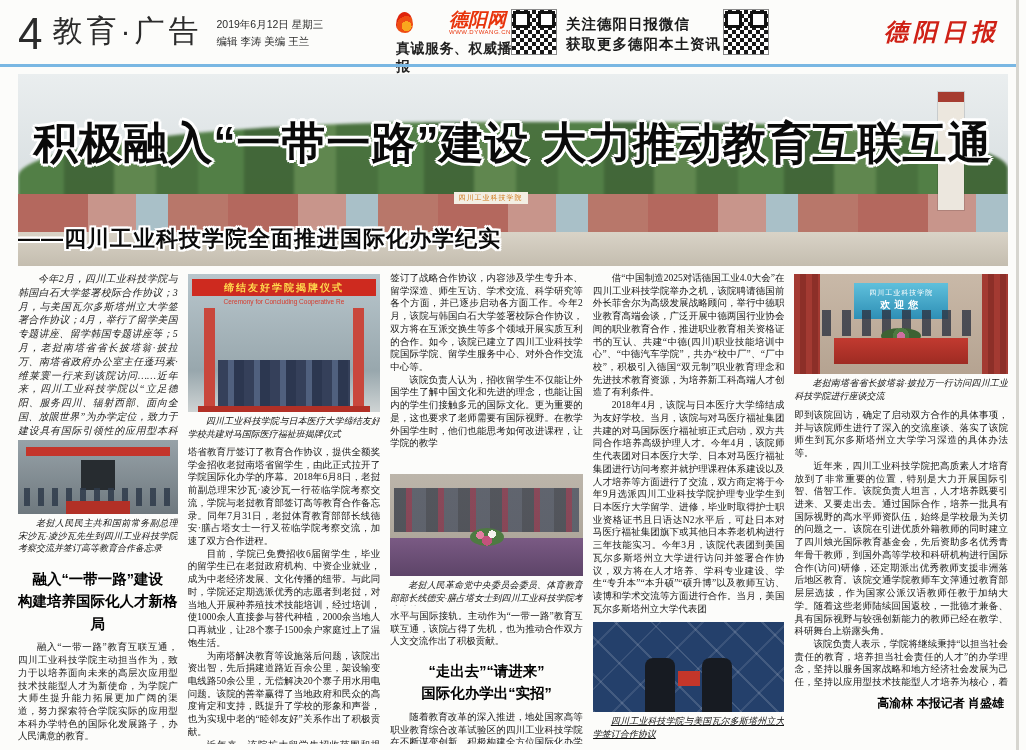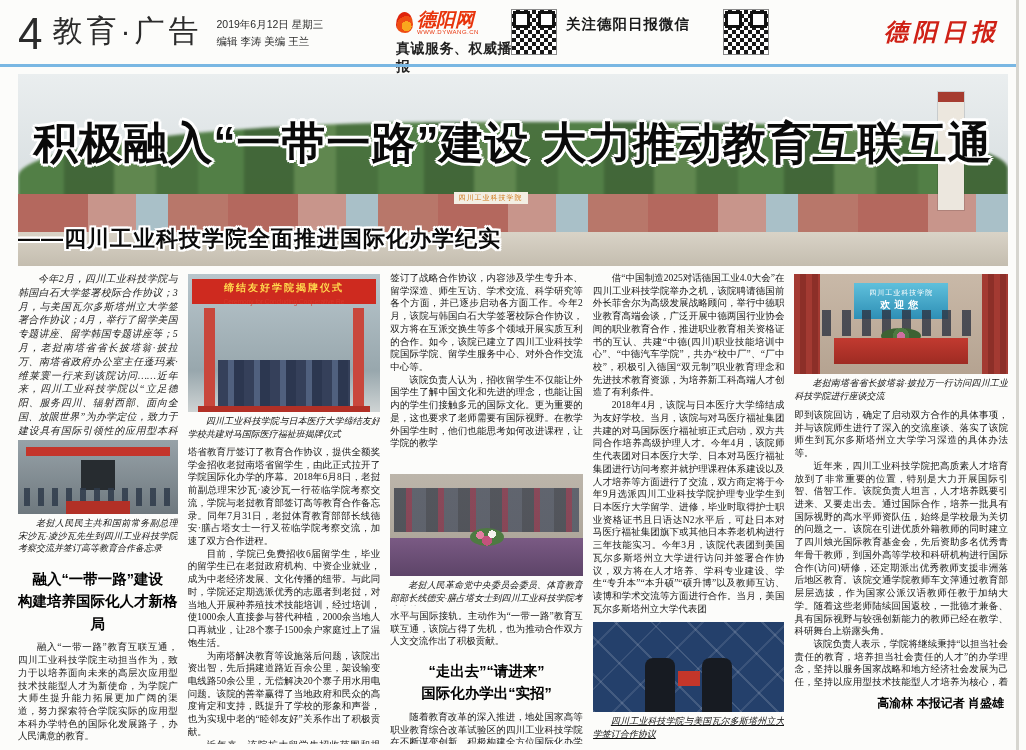--- a/index.html
+++ b/index.html
@@ -7,21 +7,21 @@
         font-family:"Liberation Serif",serif;color:#141414;}
   .page-edge{position:absolute;right:7px;top:0;bottom:0;width:3px;background:#d7d6d0;}
 
   
   .hdr{position:absolute;left:0;top:0;width:100%;height:66px;}
   .hdr-left{position:absolute;left:18px;top:12px;display:flex;align-items:flex-start;}
   .pagenum{font-family:"Liberation Sans",sans-serif;font-size:44px;font-weight:400;color:#2b2b2b;line-height:1;}
   .section{font-family:"Liberation Sans",sans-serif;font-size:30px;letter-spacing:4px;color:#2b2b2b;margin-left:10px;line-height:1.25;}
   .hdr-date{margin-left:14px;margin-top:4px;font-size:10.5px;color:#2b2b2b;line-height:1.6;font-family:"Liberation Sans",sans-serif;}
   .portal{position:absolute;left:396px;top:10px;width:118px;}
-  .portal-row{display:flex;align-items:center;}
+  .portal-row{display:flex;align-items:center;gap:32px;}
   .flame{width:17px;height:21px;border-radius:50% 50% 46% 54%/62% 58% 42% 38%;
          background:radial-gradient(circle at 62% 68%, #f9a71e 0 5px, #ef4d13 5px 10px, #df240c 10px);}
   .portal-name{margin-left:4px;}
   .portal-title{font-size:19px;font-weight:700;font-style:italic;color:#e8340c;line-height:1;}
   .portal-url{font-size:6px;color:#e8340c;letter-spacing:.5px;font-family:"Liberation Sans",sans-serif;}
   .portal-slogan{margin-top:5px;font-size:14px;font-weight:700;color:#222;letter-spacing:.5px;font-family:"Liberation Sans",sans-serif;}
   .qr{position:absolute;width:44px;height:44px;top:10px;
       background:repeating-conic-gradient(#191919 0% 25%, #fff 0% 50%) 0 0/8px 8px;
       outline:1px solid #8a8a8a;}
   .qr::before,.qr::after{content:"";position:absolute;width:11px;height:11px;border:3px solid #111;background:#fff;}
@@ -69,21 +69,21 @@
 
   
   .photo{position:relative;width:100%;overflow:hidden;margin:2px 0;}
   .ph1{height:74px;background:linear-gradient(#97a2a8,#6e787e);}
   .ph1 .strip{position:absolute;left:8px;right:8px;top:7px;height:9px;background:#c4352b;}
   .ph1 .door{position:absolute;left:50%;top:20px;width:34px;height:30px;margin-left:-17px;background:#272c30;}
   .ph1 .carpet{position:absolute;left:30%;bottom:0;width:40%;height:13px;background:#b23026;}
   .people{position:absolute;left:6px;right:6px;bottom:8px;height:18px;
           background:repeating-linear-gradient(90deg,#2e3a4a 0 6px,transparent 6px 14px);opacity:.85;}
   .ph2{height:138px;background:linear-gradient(#b8c6cc,#98a7ad 70%,#cfd4d4);}
-  .ph2 .red-banner{position:absolute;left:4px;right:4px;top:5px;height:25px;background:#ce2a1f;
+  .ph2 .red-banner{position:absolute;left:4px;right:4px;top:5px;height:17px;background:#ce2a1f;
           color:#ffd84d;font-size:10px;font-weight:700;text-align:center;line-height:17px;letter-spacing:2px;}
   .ph2 .en-line{position:absolute;left:0;right:0;top:24px;text-align:center;color:#d6392b;font-size:6.5px;
           font-family:"Liberation Sans",sans-serif;}
   .ph2 .pillar{position:absolute;top:34px;bottom:6px;width:11px;background:#c9473c;}
   .ph2 .pl{left:16px;} .ph2 .pr{right:16px;}
   .ph2 .crowd{position:absolute;left:30px;right:30px;bottom:6px;height:46px;
           background:repeating-linear-gradient(90deg,#35405a 0 10px,#50607e 10px 16px,#2c3750 16px 26px);}
   .ph2 .carpet{position:absolute;left:10px;right:10px;bottom:0;height:6px;background:#b23026;}
   .ph3{height:102px;background:linear-gradient(#bcb5aa,#a79f93);}
   .ph3 .ppl{position:absolute;left:4px;right:4px;top:14px;height:44px;
@@ -140,20 +140,21 @@
           <div class="portal-title">德阳网</div>
           <div class="portal-url">WWW.DYWANG.CN</div>
         </div>
       </div>
       <div class="portal-slogan">真诚服务、权威播报</div>
     </div>
 
     <div class="qr qr1"></div>
     <div class="wechat">
       <div>关注德阳日报微信</div>
+      <div>获取更多德阳本土资讯</div>
     </div>
     <div class="qr qr2"></div>
 
     <div class="masthead">德阳日报</div>
   </div>
   <div class="blue-rule"></div>
 
   <div class="banner">
     <div class="trees"></div>
     <div class="buildings"></div>

